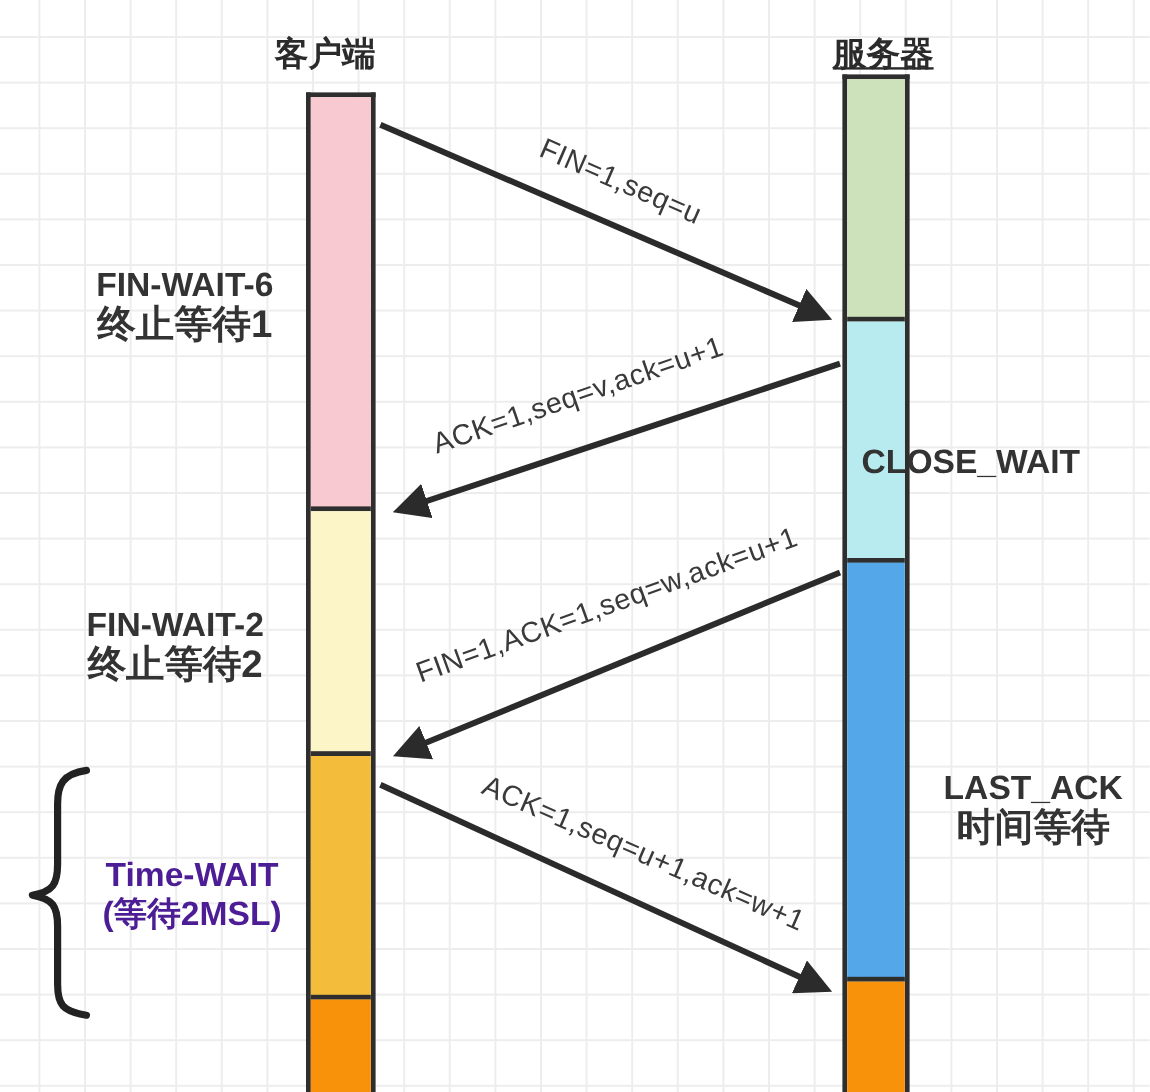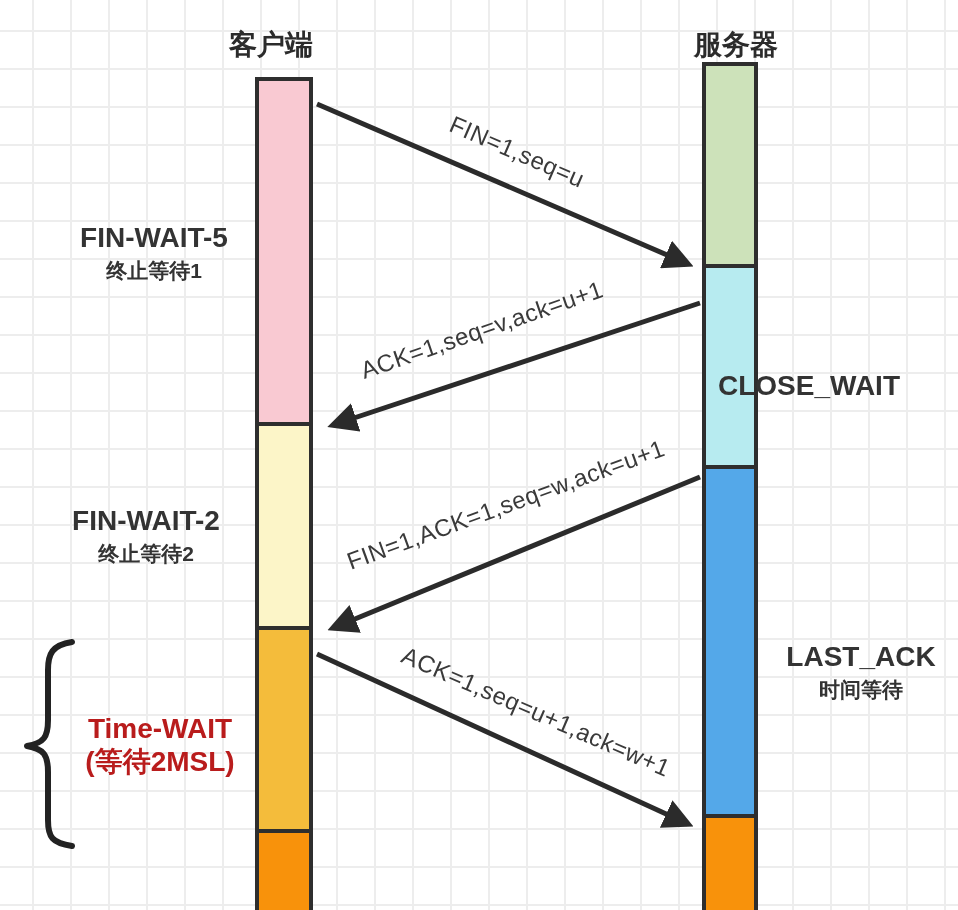--- a/index.html
+++ b/index.html
@@ -21,21 +21,21 @@
   
   .lifeline-title {
     position: absolute;
     transform: translateX(-50%);
     font-size: 28px;
     font-weight: bold;
     color: #2b2b2b;
     white-space: nowrap;
   }
   .title-client { left: 271px; top: 26px; font-family: Liberation Mono, monospace; }
-  .title-server { left: 736px; top: 26px; }
+  .title-server { left: 736px; top: 26px; text-decoration: underline; }
 
   
   .bar {
     position: absolute;
     border: 4px solid #2e2e2e;
     border-bottom: none;
     display: flex;
     flex-direction: column;
   }
   .bar-client { left: 255px; top: 77px; width: 58px; height: 833px; }
@@ -70,24 +70,24 @@
   .state-label {
     position: absolute;
     transform: translate(-50%,-50%);
     text-align: center;
     font-weight: bold;
     color: #333;
     line-height: 33px;
     white-space: nowrap;
   }
   .state-en { font-size: 28px; }
-  .state-zh { font-size: 21px; }
+  .state-zh { font-size: 32px; }
   .st-finwait1 { left: 154px; top: 254px; }
   .st-finwait2 { left: 146px; top: 537px; text-align: center; }
-  .st-timewait { left: 160px; top: 745px; color: #b91c1c; }
+  .st-timewait { left: 160px; top: 745px; color: #4c1d95; }
   .st-closewait { left: 809px; top: 385px; }
   .st-lastack  { left: 861px; top: 673px; }
 </style>
 </head>
 <body>
 
 <div class="canvas">
 
   <div class="lifeline-title title-client">客户端</div>
   <div class="lifeline-title title-server">服务器</div>
@@ -118,21 +118,21 @@
     <line x1="317" y1="654" x2="688" y2="824" stroke="#2b2b2b" stroke-width="5" marker-end="url(#ah)"></line>
     <path d="M72,642 C52,645 48,654 48,670 L48,720 C48,737 44,743 27,746 C44,749 48,755 48,772 L48,820 C48,837 52,843 72,846" fill="none" stroke="#222" stroke-width="6" stroke-linecap="round" stroke-linejoin="round"></path>
   </svg>
 
   <div class="msg-label m1">FIN=1,seq=u</div>
   <div class="msg-label m2">ACK=1,seq=v,ack=u+1</div>
   <div class="msg-label m3">FIN=1,ACK=1,seq=w,ack=u+1</div>
   <div class="msg-label m4">ACK=1,seq=u+1,ack=w+1</div>
 
   <div class="state-label st-finwait1">
-    <div class="state-en">FIN-WAIT-5</div>
+    <div class="state-en">FIN-WAIT-6</div>
     <div class="state-zh">终止等待1</div>
   </div>
   <div class="state-label st-finwait2">
     <div class="state-en">FIN-WAIT-2</div>
     <div class="state-zh">终止等待2</div>
   </div>
   <div class="state-label st-timewait">
     <div class="state-en">Time-WAIT</div>
     <div class="state-en">(等待2MSL)</div>
   </div>

